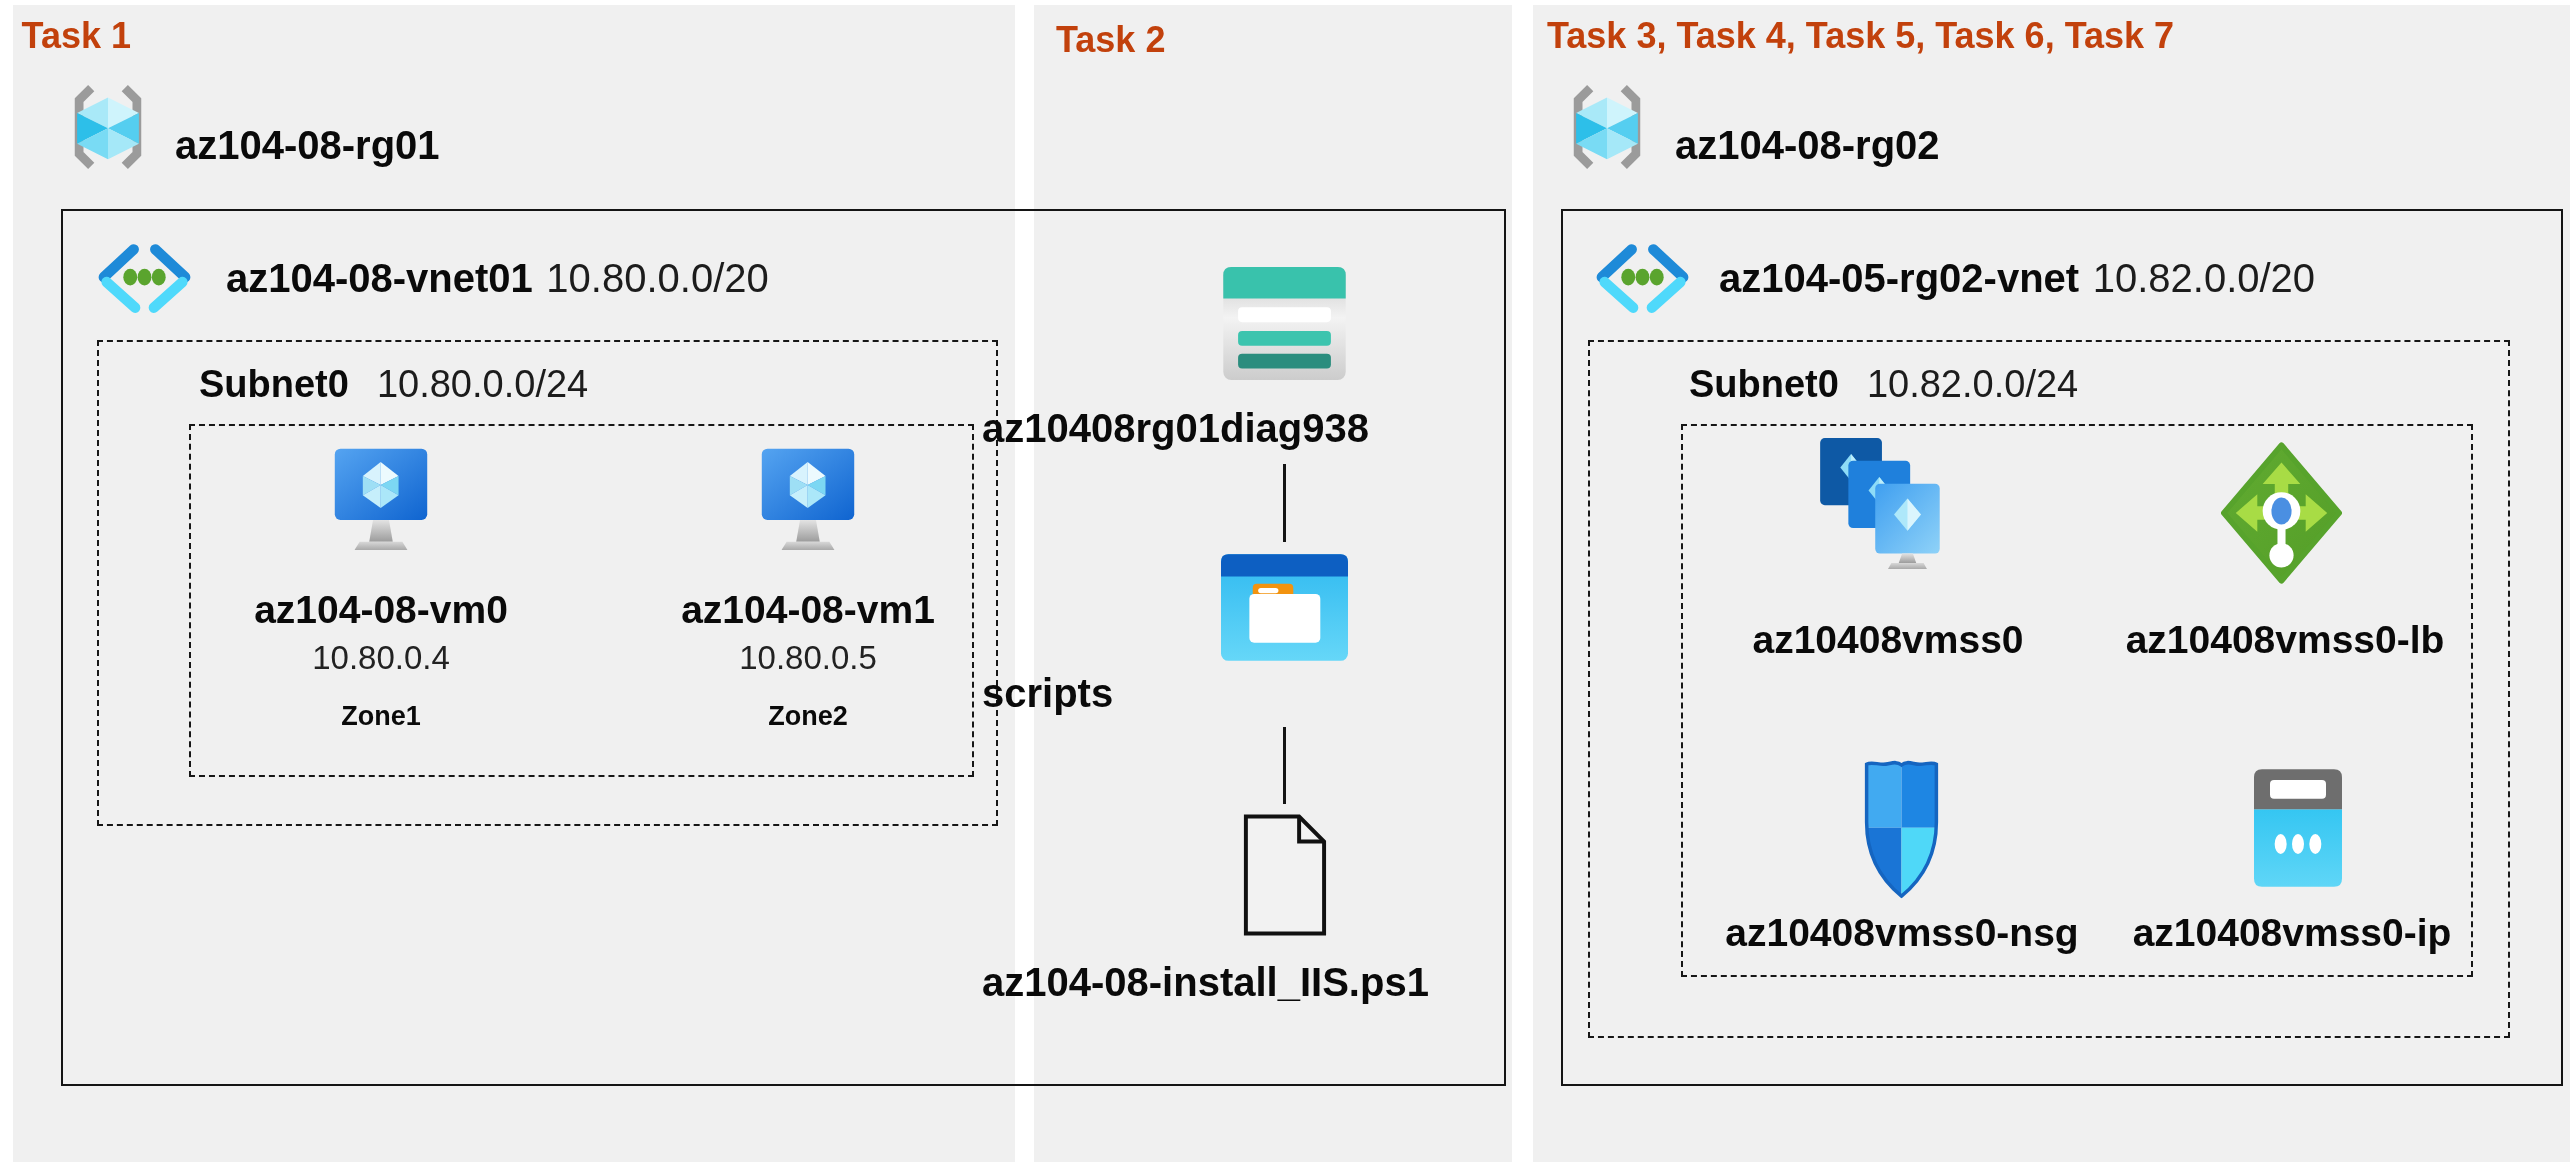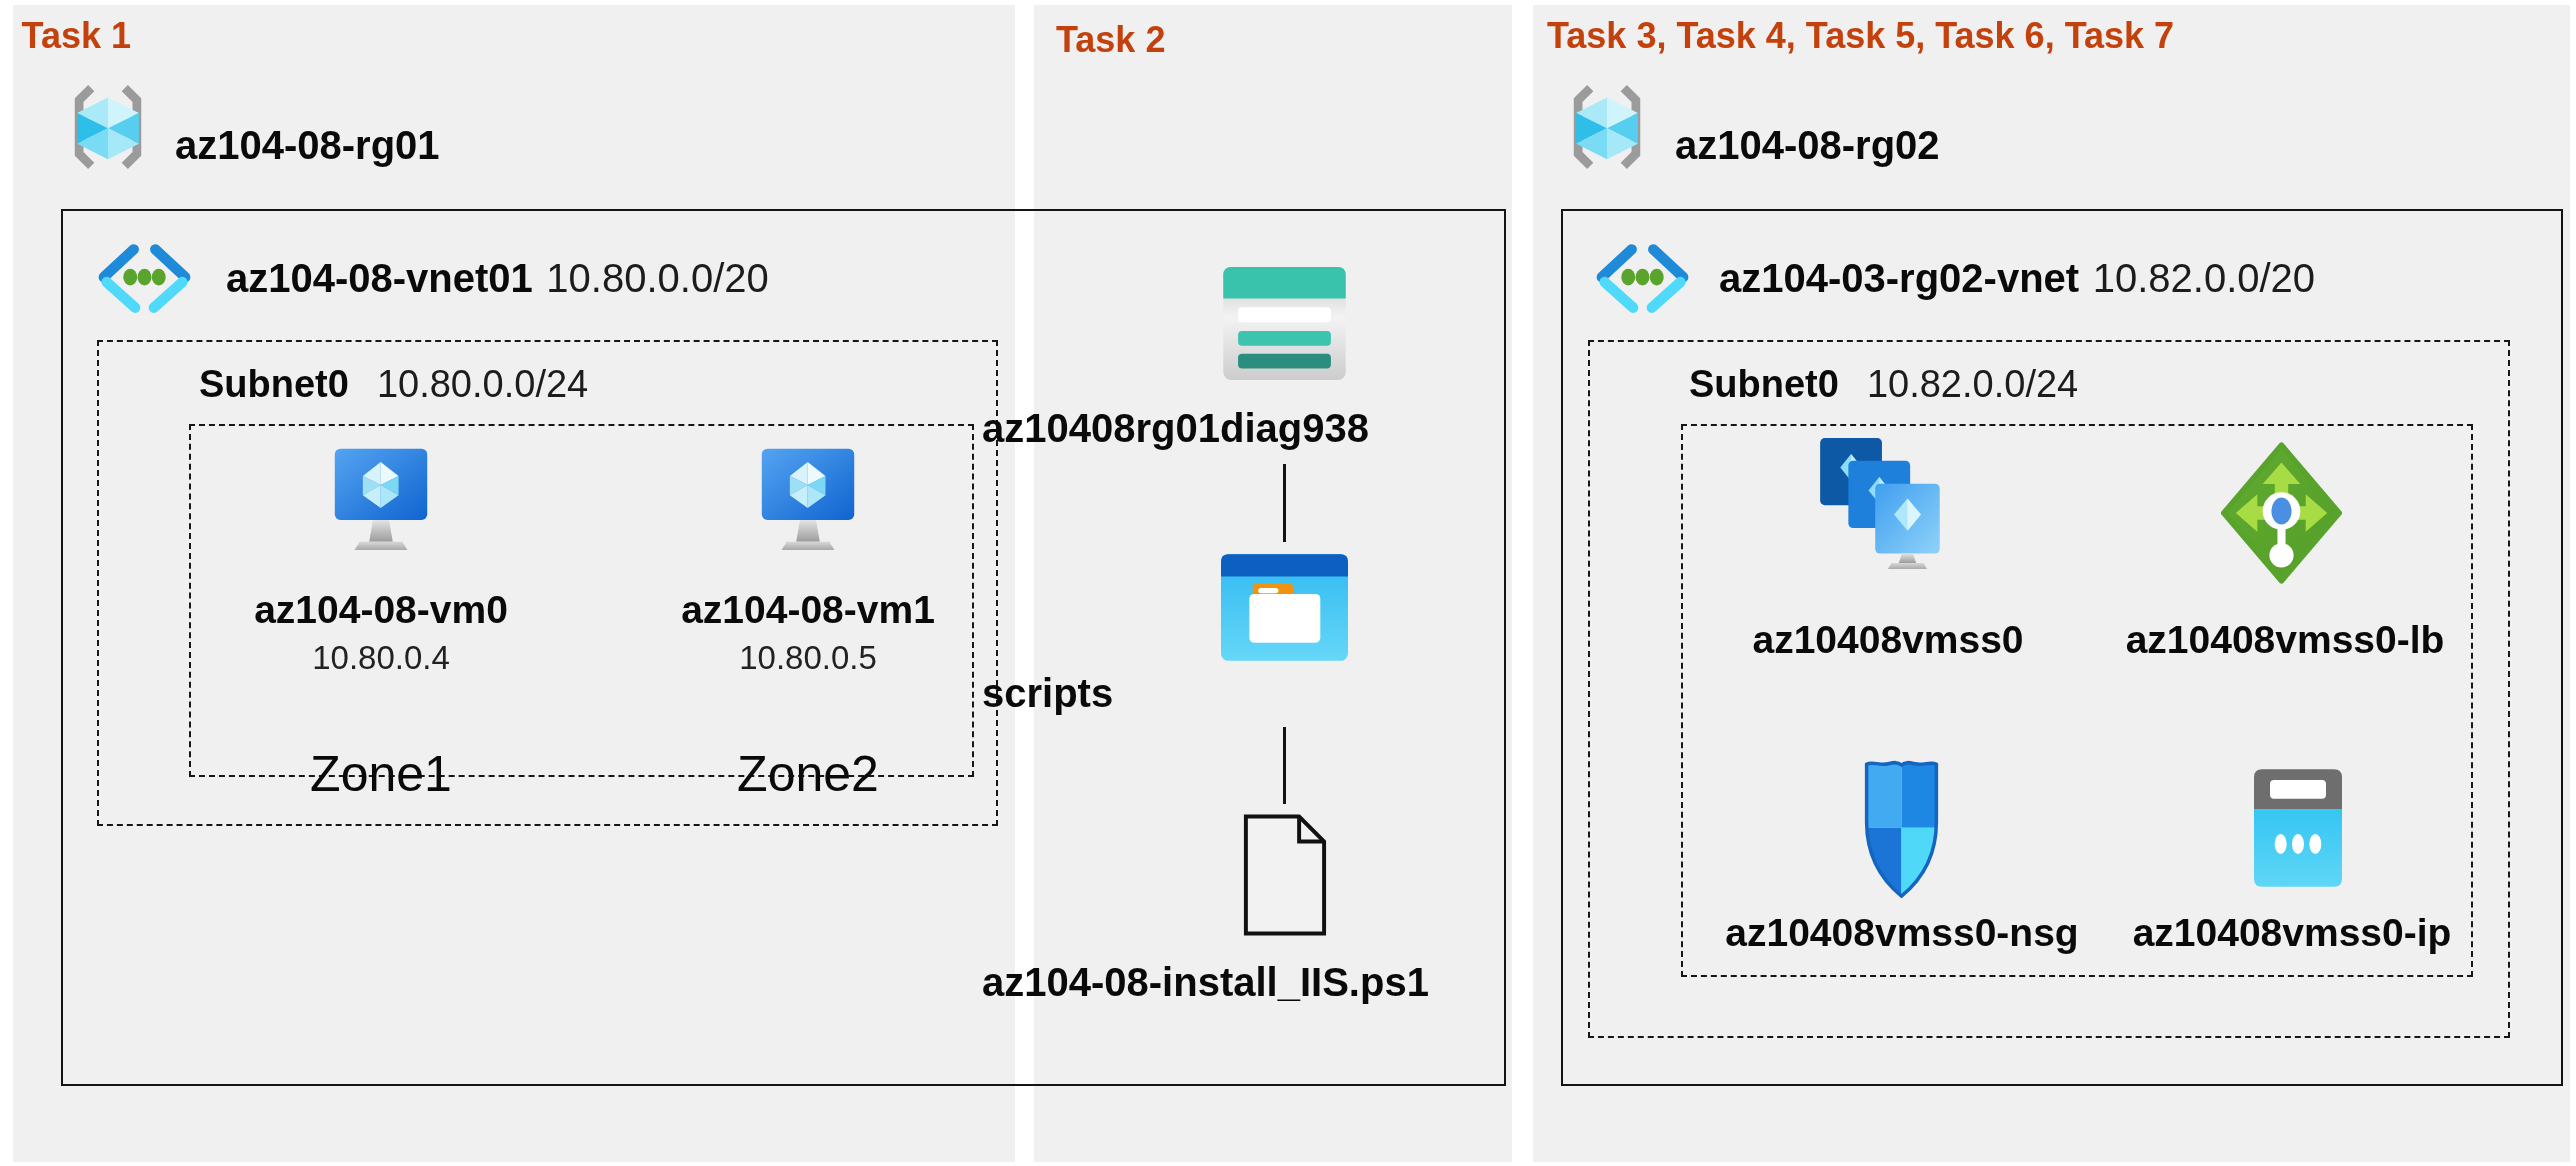--- a/index.html
+++ b/index.html
@@ -13,21 +13,21 @@
   .solid-box{position:absolute;border:2.7px solid #141414;}
   .dashed-box{position:absolute;border:2.7px dashed #161616;}
   .lbl{position:absolute;font-weight:700;font-size:40px;white-space:nowrap;}
   .lbl .cidr{font-weight:400;margin-left:13.5px;color:#1c1c1c;}
   .sub-lbl{position:absolute;font-weight:700;font-size:38px;white-space:nowrap;}
   .sub-lbl .cidr{font-weight:400;margin-left:28px;color:#1c1c1c;}
   .center-lbl{position:absolute;width:607px;text-align:left;font-weight:700;font-size:40px;white-space:nowrap;}
   .center-sm{position:absolute;width:472px;text-align:center;white-space:nowrap;}
   .vm-name{font-weight:700;font-size:39px;}
   .vm-ip{font-weight:400;font-size:33px;color:#222;}
-  .vm-zone{font-weight:400;font-size:50px;margin-top:44px;}
+  .vm-zone{font-weight:700;font-size:27px;}
   .res-lbl{position:absolute;width:472px;text-align:center;font-weight:700;font-size:39px;white-space:nowrap;}
   .icon{position:absolute;}
   .vline{position:absolute;width:2.7px;background:#141414;}
 </style>
 </head>
 <body>
 
 <div id="canvas">
 
   <svg width="0" height="0" style="position:absolute" aria-hidden="true">
@@ -184,21 +184,21 @@
   <svg class="icon" style="left:1592px;top:241px" width="101" height="73" viewBox="0 0 145 105">
     <line x1="57" y1="12" x2="14" y2="52" stroke="#1e8ad8" stroke-width="15" stroke-linecap="round"></line>
     <line x1="18" y1="59" x2="59" y2="96" stroke="#4fd9fb" stroke-width="15" stroke-linecap="round"></line>
     <line x1="88" y1="12" x2="131" y2="52" stroke="#1e8ad8" stroke-width="15" stroke-linecap="round"></line>
     <line x1="127" y1="59" x2="86" y2="96" stroke="#4fd9fb" stroke-width="15" stroke-linecap="round"></line>
     <ellipse cx="52" cy="52" rx="10" ry="12" fill="#5aa42e"></ellipse>
     <ellipse cx="72.5" cy="52" rx="10" ry="12" fill="#5aa42e"></ellipse>
     <ellipse cx="93" cy="52" rx="10" ry="12" fill="#5aa42e"></ellipse>
   </svg>
   <div class="lbl" style="left:1719px;top:256px">
-    <span>az104-03-rg02-vnet</span><span class="cidr">10.82.0.0/20</span>
+    <span>az104-05-rg02-vnet</span><span class="cidr">10.82.0.0/20</span>
   </div>
 
   <div class="dashed-box" style="left:1588px;top:340px;width:918px;height:694px"></div>
   <div class="sub-lbl" style="left:1689px;top:363px">
     <span>Subnet0</span><span class="cidr">10.82.0.0/24</span>
   </div>
   <div class="dashed-box" style="left:1681px;top:424px;width:788px;height:549px"></div>
 
   <svg class="icon" style="left:1820px;top:438px" width="138" height="131" viewBox="0 0 205 195">
     <rect x="0" y="0" width="92" height="100" rx="7" fill="#0e59a5"></rect>

